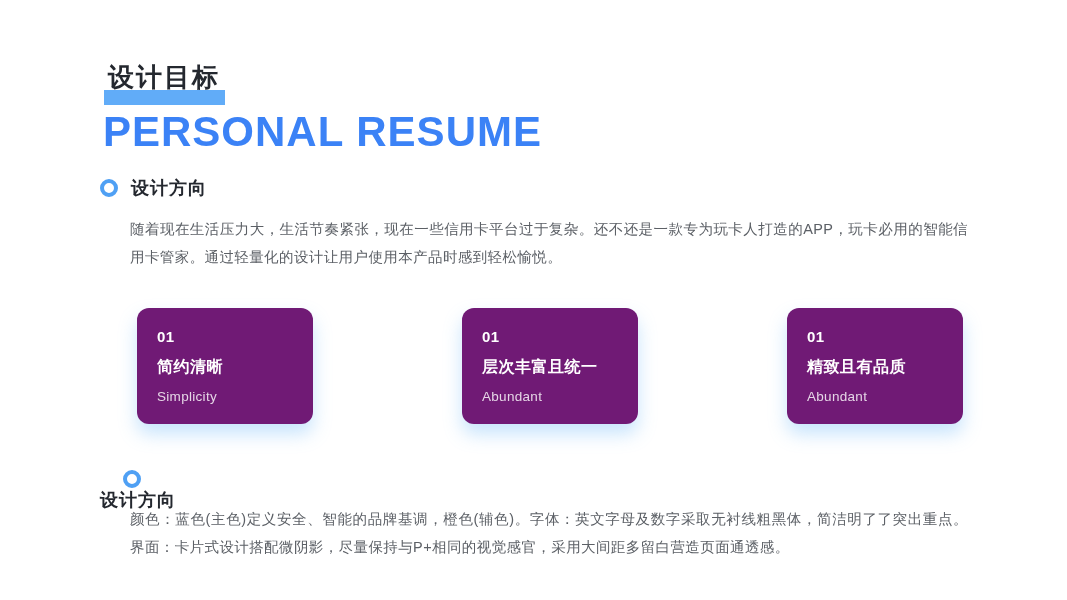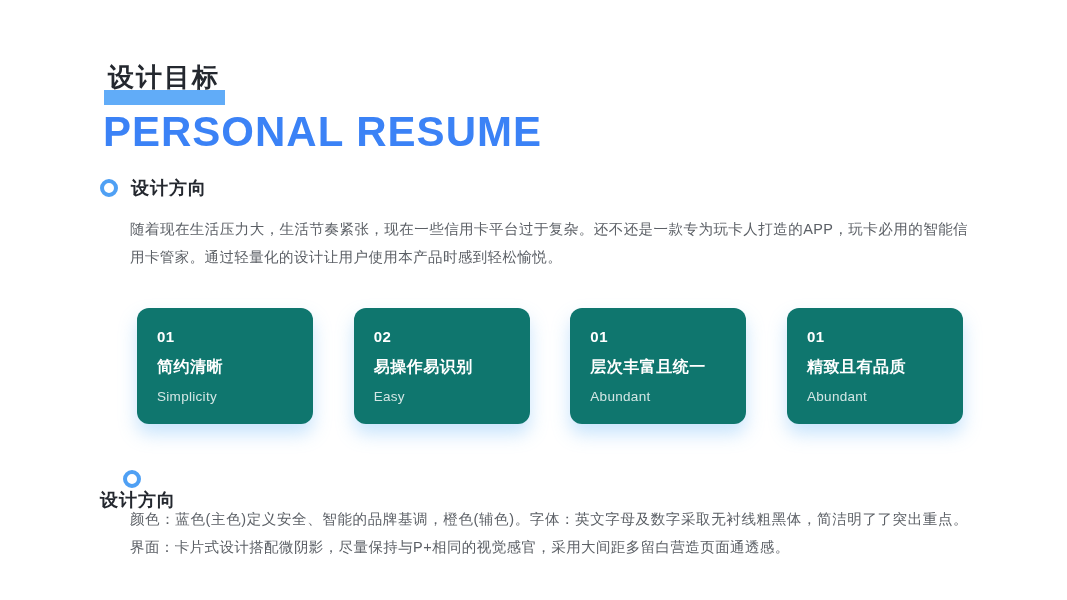--- a/index.html
+++ b/index.html
@@ -105,21 +105,21 @@
     top: 308px;
     width: 826px;
     display: flex;
     justify-content: space-between;
   }
   .principle-card {
     width: 136px;
     height: 76px;
     padding: 20px;
     border-radius: 12px;
-    background: #0f766e;
+    background: #701a75;
     box-shadow: 0 10px 18px rgba(111, 184, 247, 0.38);
     display: flex;
     flex-direction: column;
     justify-content: space-between;
   }
   .card-number {
     font-size: 15px;
     font-weight: 800;
     color: #ffffff;
     letter-spacing: 0.5px;
@@ -156,25 +156,20 @@
   <p class="section-body principles">随着现在生活压力大，生活节奏紧张，现在一些信用卡平台过于复杂。还不还是一款专为玩卡人打造的APP，玩卡必用的智能信用卡管家。通过轻量化的设计让用户使用本产品时感到轻松愉悦。</p>
 
   <div class="cards-row">
 
     <div class="principle-card">
       <div class="card-number">01</div>
       <div class="card-title-zh">简约清晰</div>
       <div class="card-title-en">Simplicity</div>
     </div>
 
-    <div class="principle-card">
-      <div class="card-number">02</div>
-      <div class="card-title-zh">易操作易识别</div>
-      <div class="card-title-en">Easy</div>
-    </div>
 
     <div class="principle-card">
       <div class="card-number">01</div>
       <div class="card-title-zh">层次丰富且统一</div>
       <div class="card-title-en">Abundant</div>
     </div>
 
     <div class="principle-card">
       <div class="card-number">01</div>
       <div class="card-title-zh">精致且有品质</div>

